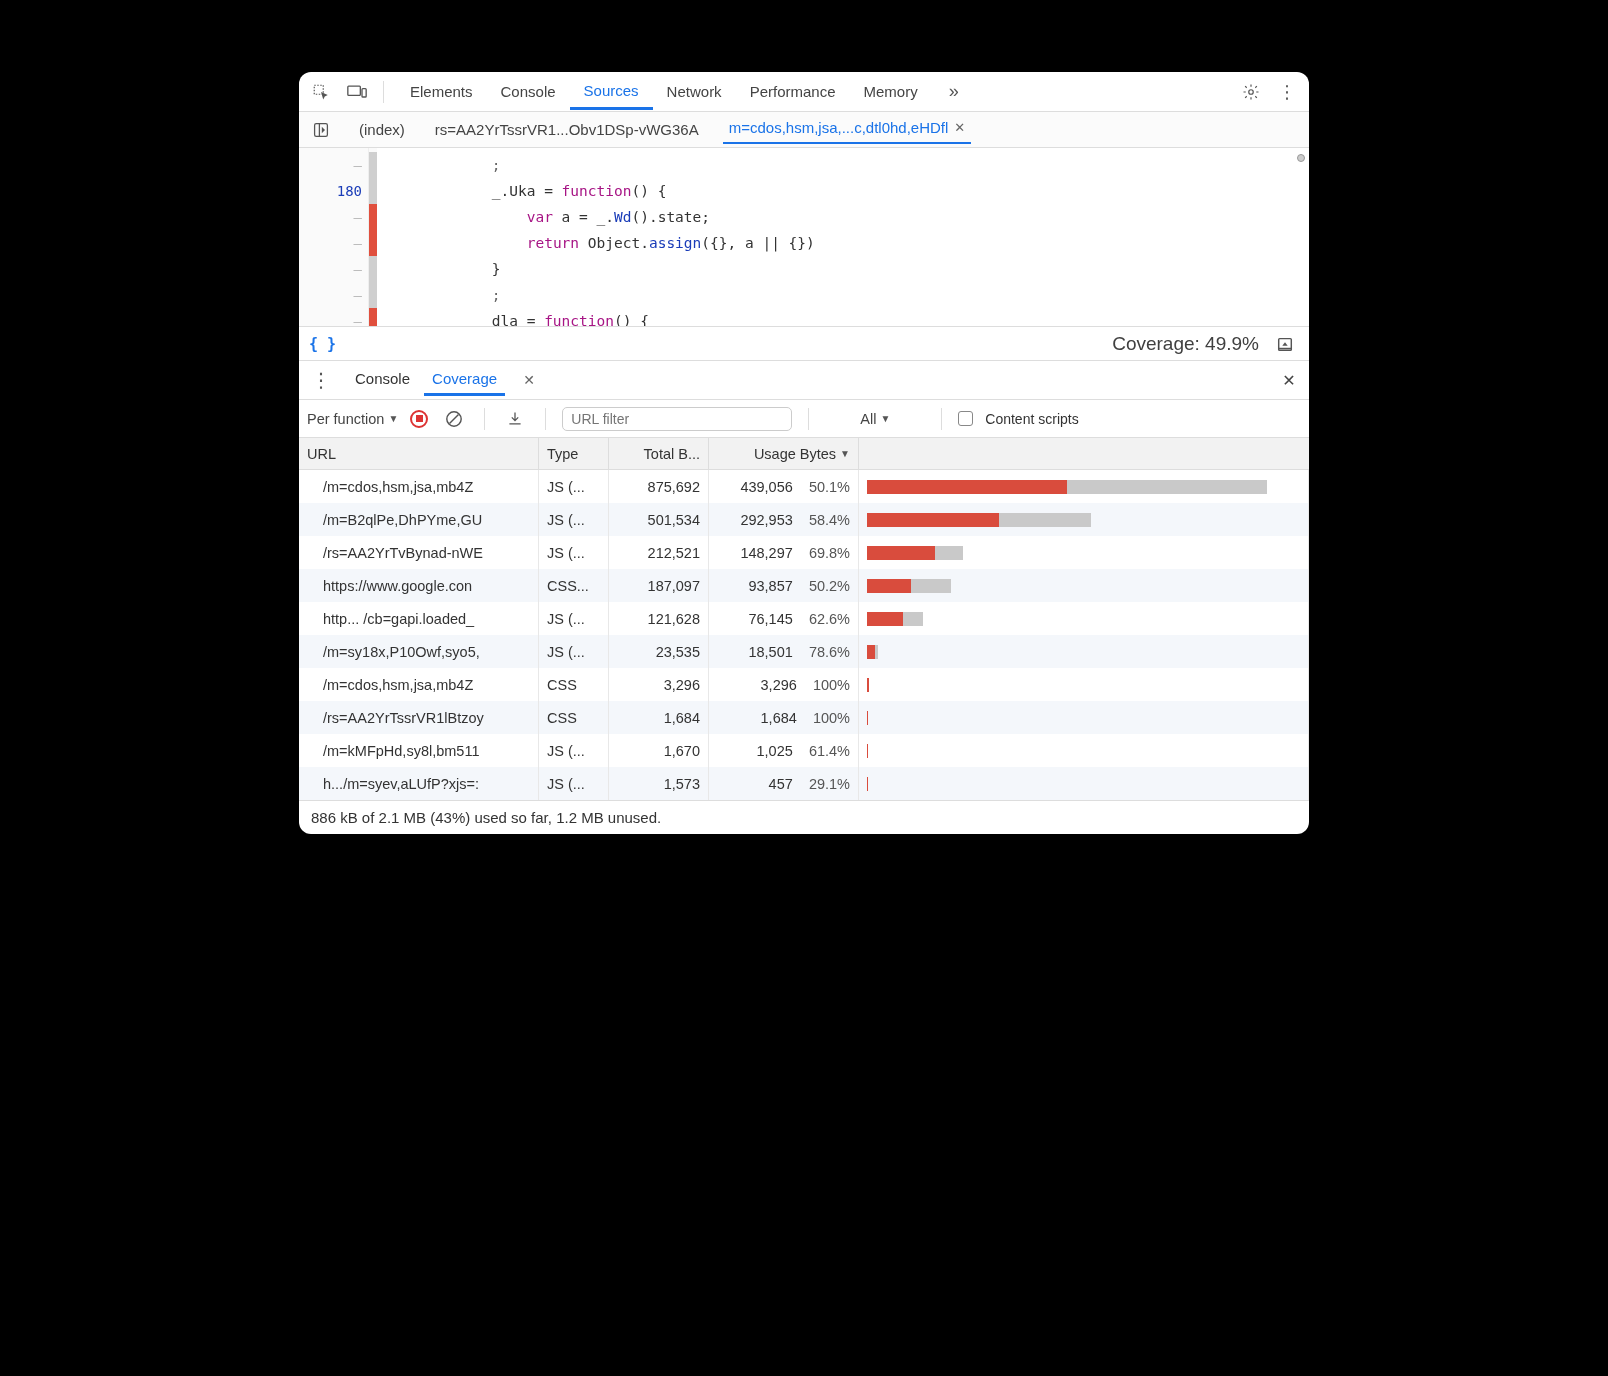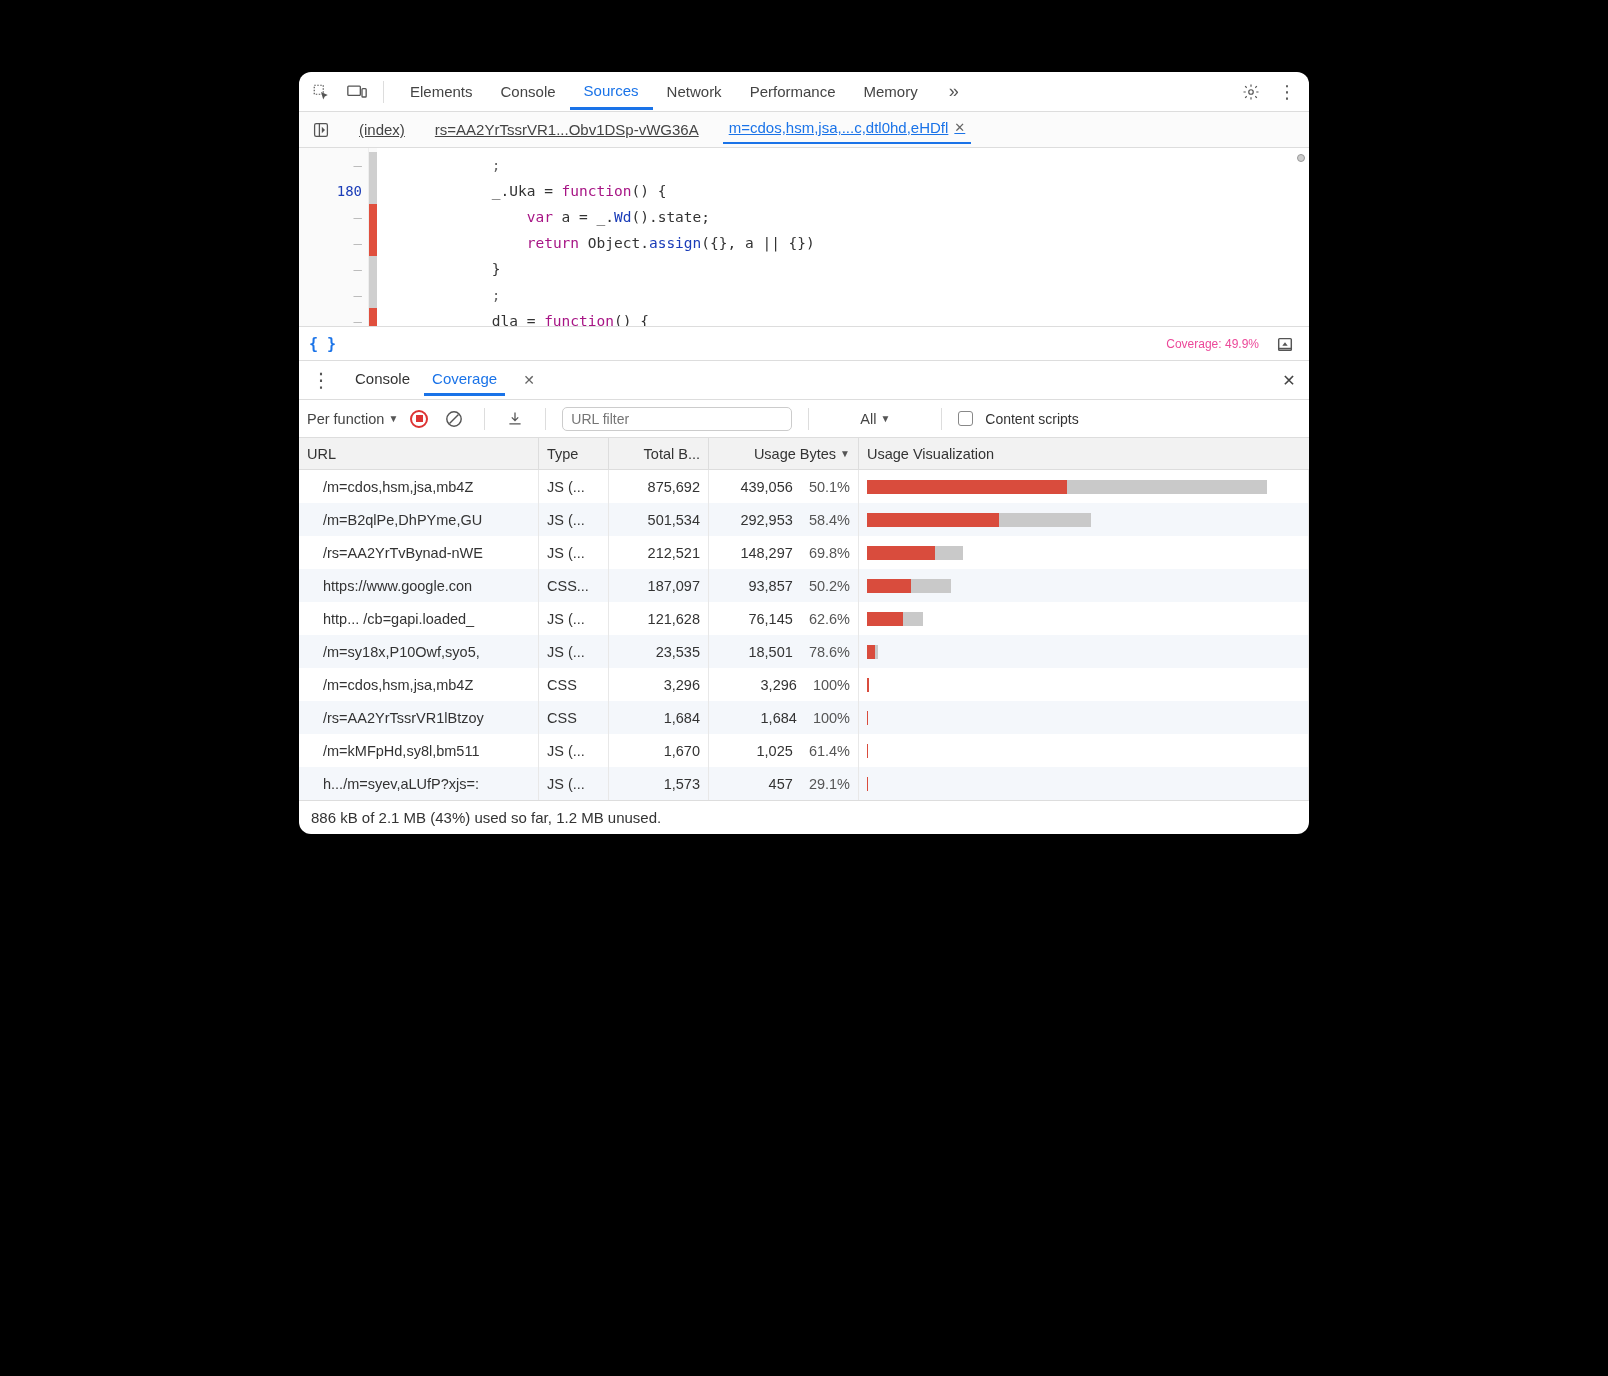--- a/index.html
+++ b/index.html
@@ -51,39 +51,39 @@
   .tab {
     padding: 8px 14px;
     color:#444; cursor:pointer; font-size:15px;
   }
   .tab.active { color:#1a73e8; border-bottom:3px solid #1a73e8; font-weight:500; }
   .spacer { flex:1; }
   .filetabs {
     height: 36px; background:#fbfbfb; border-bottom:1px solid #ddd;
     display:flex; align-items:center; gap:18px; padding:0 8px;
   }
-  .filetab { color:#444; font-size:15px; padding:4px 6px; cursor:pointer; display:flex; align-items:center; gap:6px; max-width:320px; white-space:nowrap; overflow:hidden;text-decoration:underline; }
+  .filetab { color:#444; font-size:15px; padding:4px 6px; cursor:pointer; display:flex; align-items:center; gap:6px; max-width:320px; white-space:nowrap; overflow:hidden; }
   .filetab.active { color:#1a73e8; border-bottom:2px solid #1a73e8; padding-bottom:6px; }
   .closex { color:#666; font-size:13px; }
   .codepane {
     height: 178px; display:flex; background:#fff; overflow:hidden; position:relative;
   }
   .gutter { width:70px; background:#fafafa; border-right:1px solid #eee; text-align:right; padding-right:6px; color:#888; font-family:Menlo, monospace; font-size:14px; line-height:26px; padding-top:4px; }
   .covbar { width:8px; background:#fafafa; padding-top:4px;}
   .covcell { height:26px; width:8px; }
   .covcell.red { background:#e04f3d; }
   .covcell.grey { background:#cfcfcf; }
   .code { flex:1; padding:4px 0 0 10px; font-family:Menlo, monospace; font-size:14.5px; line-height:26px; white-space:pre; overflow:hidden;}
   .kw { color:#a71585; }
   .fn { color:#1a3cb8; }
   .punc { color:#666; }
   .scrolldot { position:absolute; right:4px; top:6px; width:8px; height:8px; border-radius:50%; background:#ccc; border:1px solid #999; }
   .infobar { height:34px; border-top:1px solid #ddd; display:flex; align-items:center; padding:0 10px; }
   .braces { color:#1a73e8; font-weight:600; font-family:Menlo,monospace; font-size:15px; }
-  .covpct { margin-left:auto; color:#ec4899; font-size:12px; }
+  .covpct { margin-left:auto; color:#404040; font-size:19px; }
   .covicon { margin-left:12px; }
   .drawer-tabs {
     height:40px; border-top:1px solid #ddd; border-bottom:1px solid #ddd;
     display:flex; align-items:center; padding:0 6px; gap:10px;
   }
   .dots { font-size:20px; color:#555; padding:0 6px; cursor:pointer; }
   .dtab { padding:6px 8px; font-size:15px; cursor:pointer; }
   .dtab.active { color:#1a73e8; border-bottom:3px solid #1a73e8; }
   .drawer-toolbar {
     height:38px; border-bottom:1px solid #ddd;
@@ -250,21 +250,20 @@
 
   <div class="table">
     <div class="thead">
       <div class="col url">URL</div>
       <div class="col type">Type</div>
       <div class="col total">Total B...</div>
       <div class="col unused">
         <span>Usage Bytes</span>
         <span class="tri">▼</span>
       </div>
-      <div class="col viz">Usage Visualization</div>
     </div>
     <div id="tbody">
         <div class="trow">
           <div class="col url" style="padding-left:24px;">/m=cdos,hsm,jsa,mb4Z</div>
           <div class="col type">JS (...</div>
           <div class="col total">875,692</div>
           <div class="col unused"><span>439,056</span>&nbsp;&nbsp;<span style="color:#555">50.1%</span></div>
           <div class="col viz">
             <div class="vizbar" style="width:400px">
               <div class="u" style="width:50%"></div>

